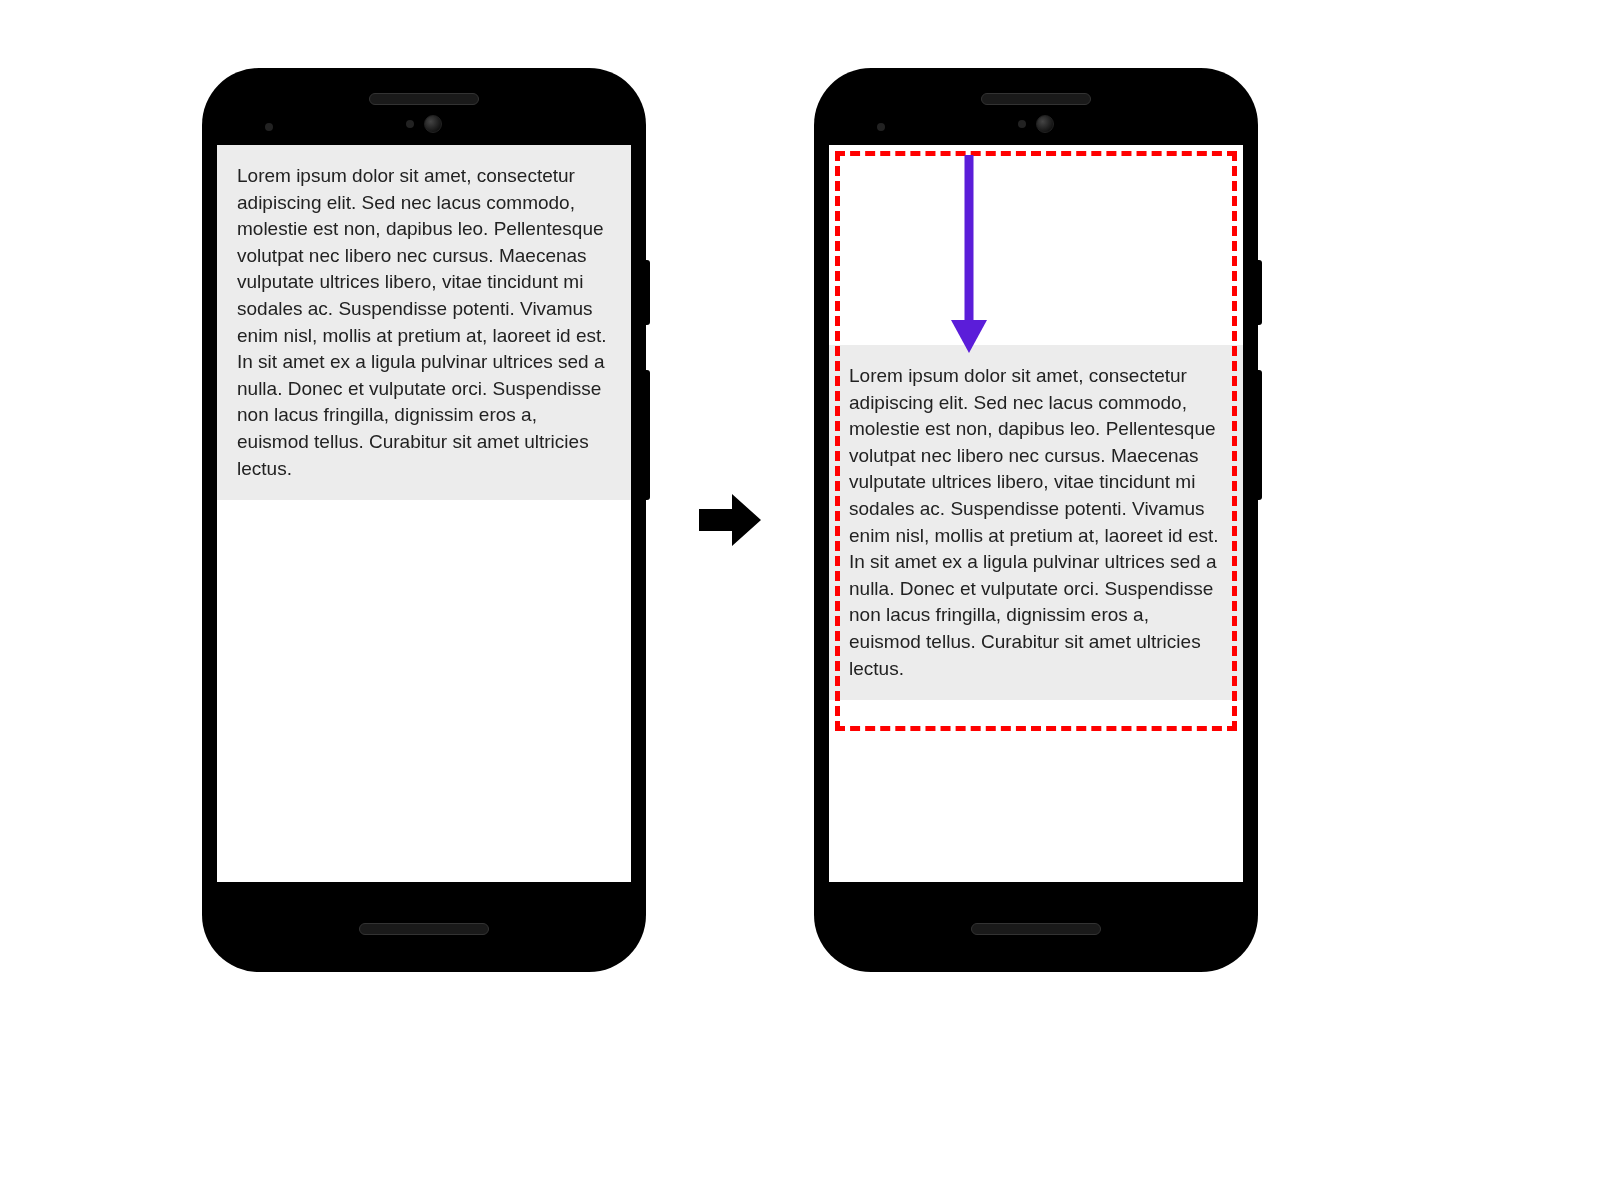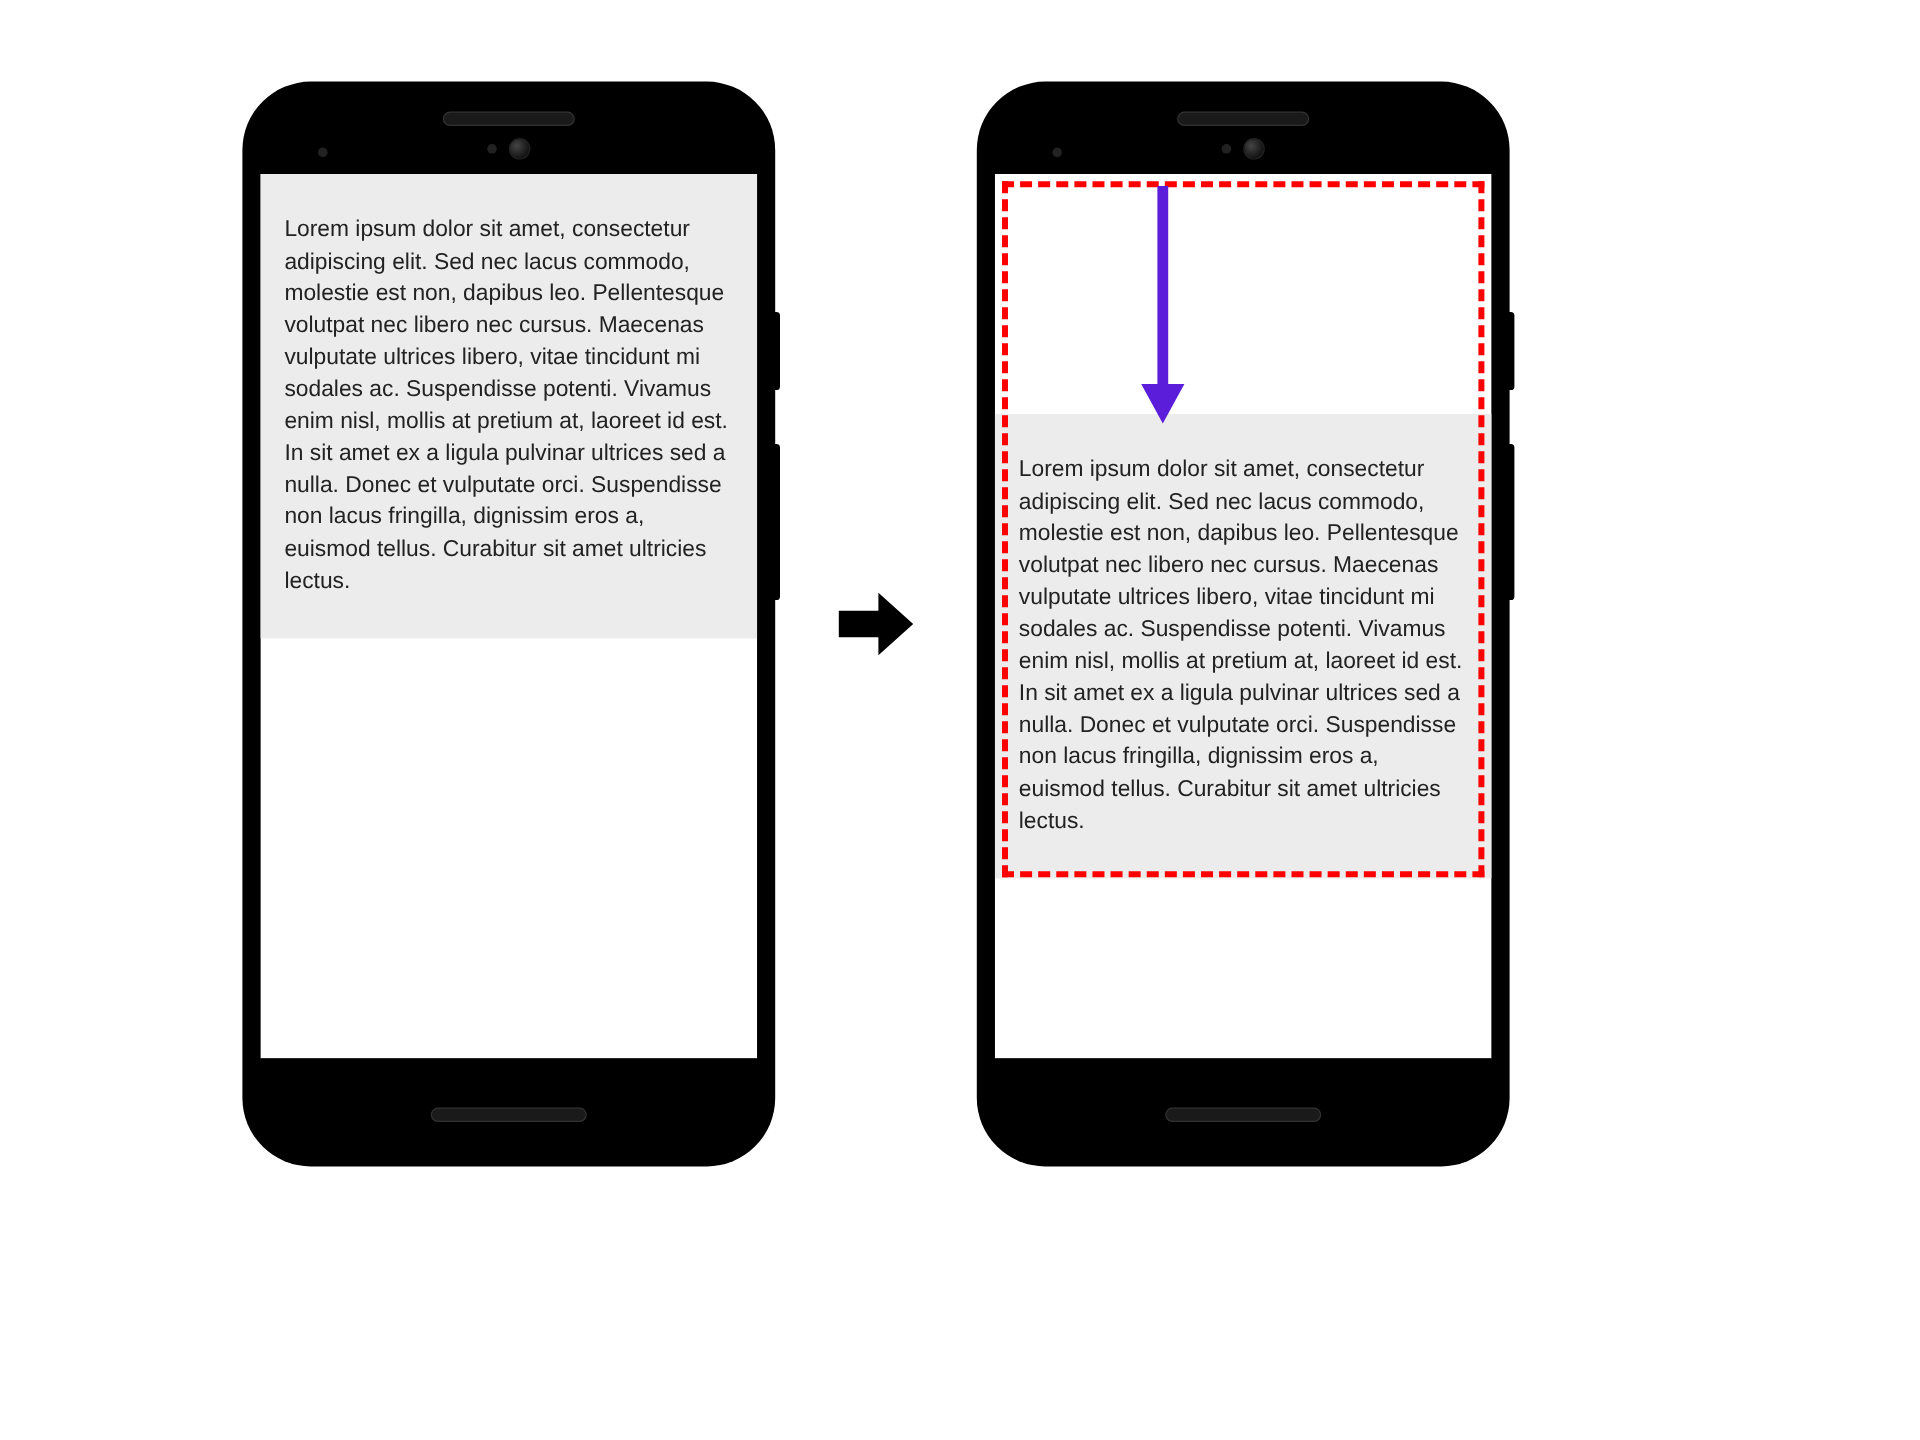--- a/index.html
+++ b/index.html
@@ -127,21 +127,21 @@
       position: absolute;
       right: -6px;
       top: 300px;
       width: 6px;
       height: 130px;
       background: #000;
       border-radius: 0 3px 3px 0;
     }
     .text-block {
       background: #ececec;
-      padding: 34px 20px;
+      padding: 18px 20px;
       font-size: 19px;
       line-height: 1.4;
       color: #222;
     }
     .text-block-left {
       position: absolute;
       top: 0;
       left: 0;
       right: 0;
     }

